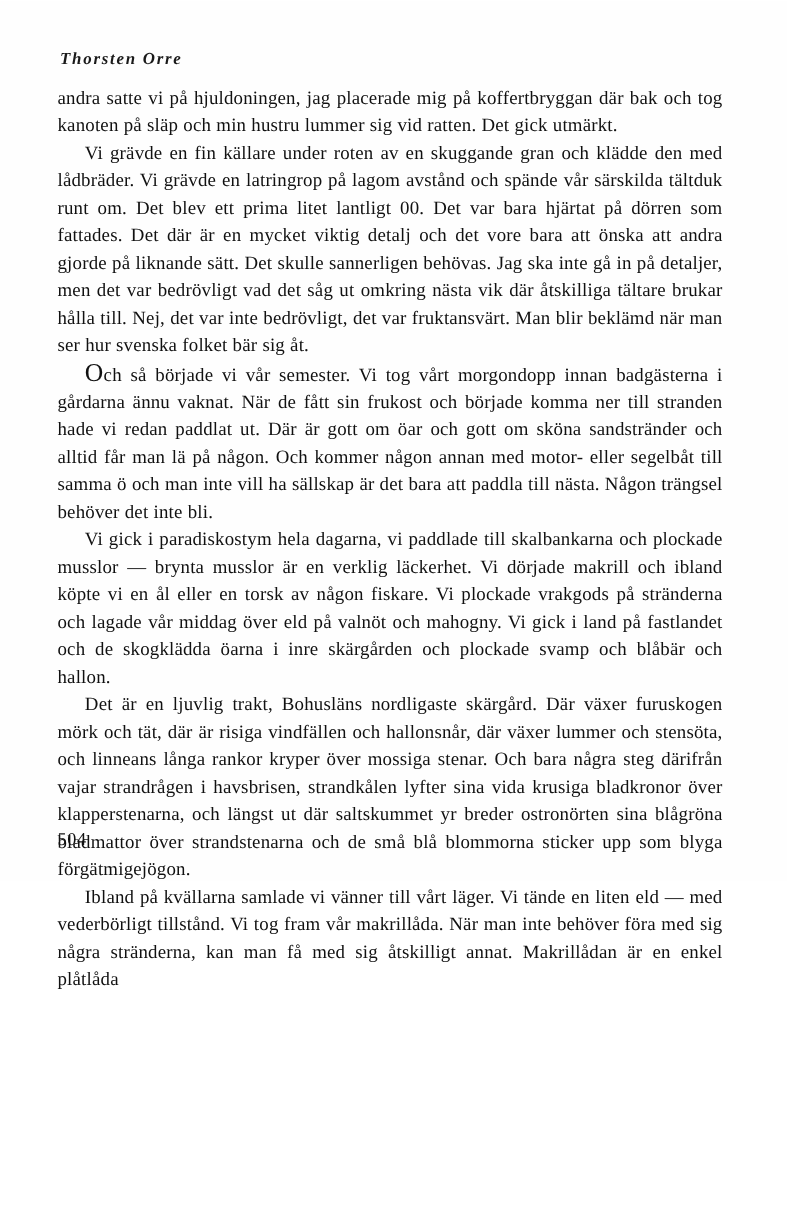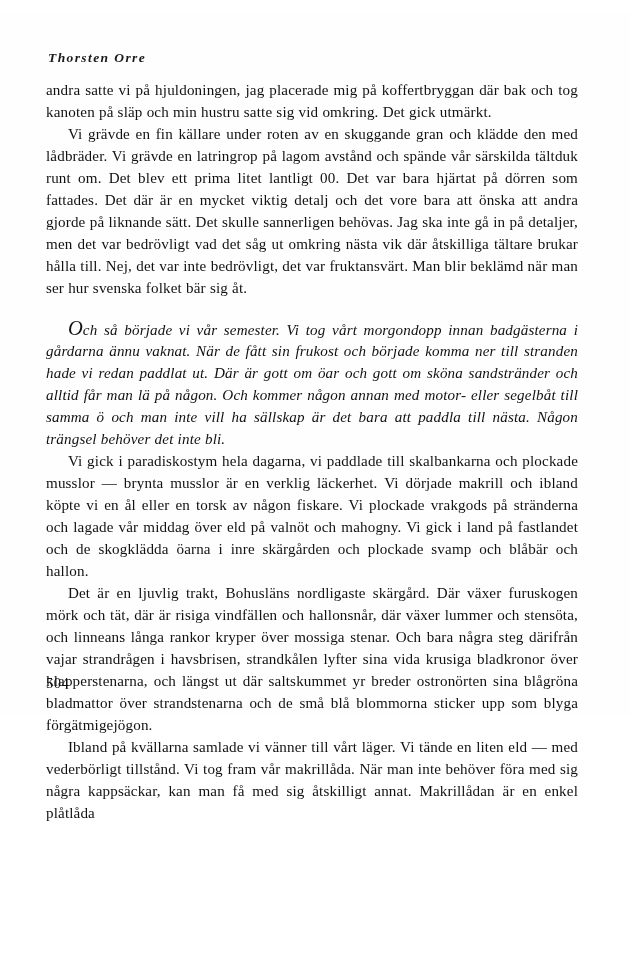--- a/index.html
+++ b/index.html
@@ -10,21 +10,21 @@
   body {
     width: 630px;
     height: 969px;
     font-family: "Liberation Serif", serif;
     color: #111111;
     position: relative;
     overflow: hidden;
   }
   .page {
     position: absolute;
-    left: 0; top: 12px;
+    left: 0; top: 1px;
     width: 630px;
     height: 704px;
     box-sizing: border-box;
     padding: 38px 52px 0 46px;
     background: #fefefe;
   }
   .running-head {
     font-family: "Liberation Serif", serif;
     font-style: italic;
     font-size: 13.5px;
@@ -44,22 +44,20 @@
   }
   p.para {
     margin: 0;
     text-indent: 1.45em;
     hyphens: manual;
   }
   p.para.noindent {
     text-indent: 0;
   }
   p.gap {
-    margin-top: 18px;
-    font-style: italic;
   }
   .dropcap-para {
     text-indent: 0;
   }
   .dropcap {
     font-size: 20.5px;
     line-height: 1;
   }
   .folio {
     position: absolute;
@@ -73,31 +71,31 @@
 </style>
 </head>
 <body>
 
 <div class="page">
 
   <div class="running-head">Thorsten Orre</div>
 
   <div class="body-text">
 
-    <p class="para noindent">andra satte vi på hjuldoningen, jag placerade mig på koffertbryggan där bak och tog kanoten på släp och min hustru satte sig vid omkring. Det gick utmärkt.</p>
+    <p class="para noindent">andra satte vi på hjuldoningen, jag placerade mig på koffertbryggan där bak och tog kanoten på släp och min hustru lummer sig vid ratten. Det gick utmärkt.</p>
 
     <p class="para">Vi grävde en fin källare under roten av en skuggande gran och klädde den med lådbräder. Vi grävde en latringrop på lagom avstånd och spände vår särskilda tältduk runt om. Det blev ett prima litet lantligt 00. Det var bara hjärtat på dörren som fattades. Det där är en mycket viktig detalj och det vore bara att önska att andra gjorde på liknande sätt. Det skulle sannerligen behövas. Jag ska inte gå in på detaljer, men det var bedrövligt vad det såg ut omkring nästa vik där åtskilliga tältare brukar hålla till. Nej, det var inte bedrövligt, det var fruktansvärt. Man blir beklämd när man ser hur svenska folket bär sig åt.</p>
 
     <p class="para dropcap-para gap">
       <span class="dropcap">O</span><span>ch så började vi vår semester. Vi tog vårt morgondopp innan badgästerna i gårdarna ännu vaknat. När de fått sin frukost och började komma ner till stranden hade vi redan paddlat ut. Där är gott om öar och gott om sköna sandstränder och alltid får man lä på någon. Och kommer någon annan med motor- eller segelbåt till samma ö och man inte vill ha sällskap är det bara att paddla till nästa. Någon trängsel behöver det inte bli.</span>
     </p>
 
     <p class="para">Vi gick i paradiskostym hela dagarna, vi paddlade till skalbankarna och plockade musslor — brynta musslor är en verklig läckerhet. Vi dörjade makrill och ibland köpte vi en ål eller en torsk av någon fiskare. Vi plockade vrakgods på stränderna och lagade vår middag över eld på valnöt och mahogny. Vi gick i land på fastlandet och de skogklädda öarna i inre skärgården och plockade svamp och blåbär och hallon.</p>
 
     <p class="para">Det är en ljuvlig trakt, Bohusläns nordligaste skärgård. Där växer furuskogen mörk och tät, där är risiga vindfällen och hallonsnår, där växer lummer och stensöta, och linneans långa rankor kryper över mossiga stenar. Och bara några steg därifrån vajar strandrågen i havsbrisen, strandkålen lyfter sina vida krusiga bladkronor över klapperstenarna, och längst ut där saltskummet yr breder ostronörten sina blågröna bladmattor över strandstenarna och de små blå blommorna sticker upp som blyga förgätmigejögon.</p>
 
-    <p class="para">Ibland på kvällarna samlade vi vänner till vårt läger. Vi tände en liten eld — med vederbörligt tillstånd. Vi tog fram vår makrillåda. När man inte behöver föra med sig några kappsäckar, kan man få med sig åtskilligt annat. Makrillådan är en enkel plåtlåda</p>
+    <p class="para">Ibland på kvällarna samlade vi vänner till vårt läger. Vi tände en liten eld — med vederbörligt tillstånd. Vi tog fram vår makrillåda. När man inte behöver föra med sig några stränderna, kan man få med sig åtskilligt annat. Makrillådan är en enkel plåtlåda</p>
 
   </div>
 
   <div class="folio">504</div>
 
 </div>
 
 </body></html>

